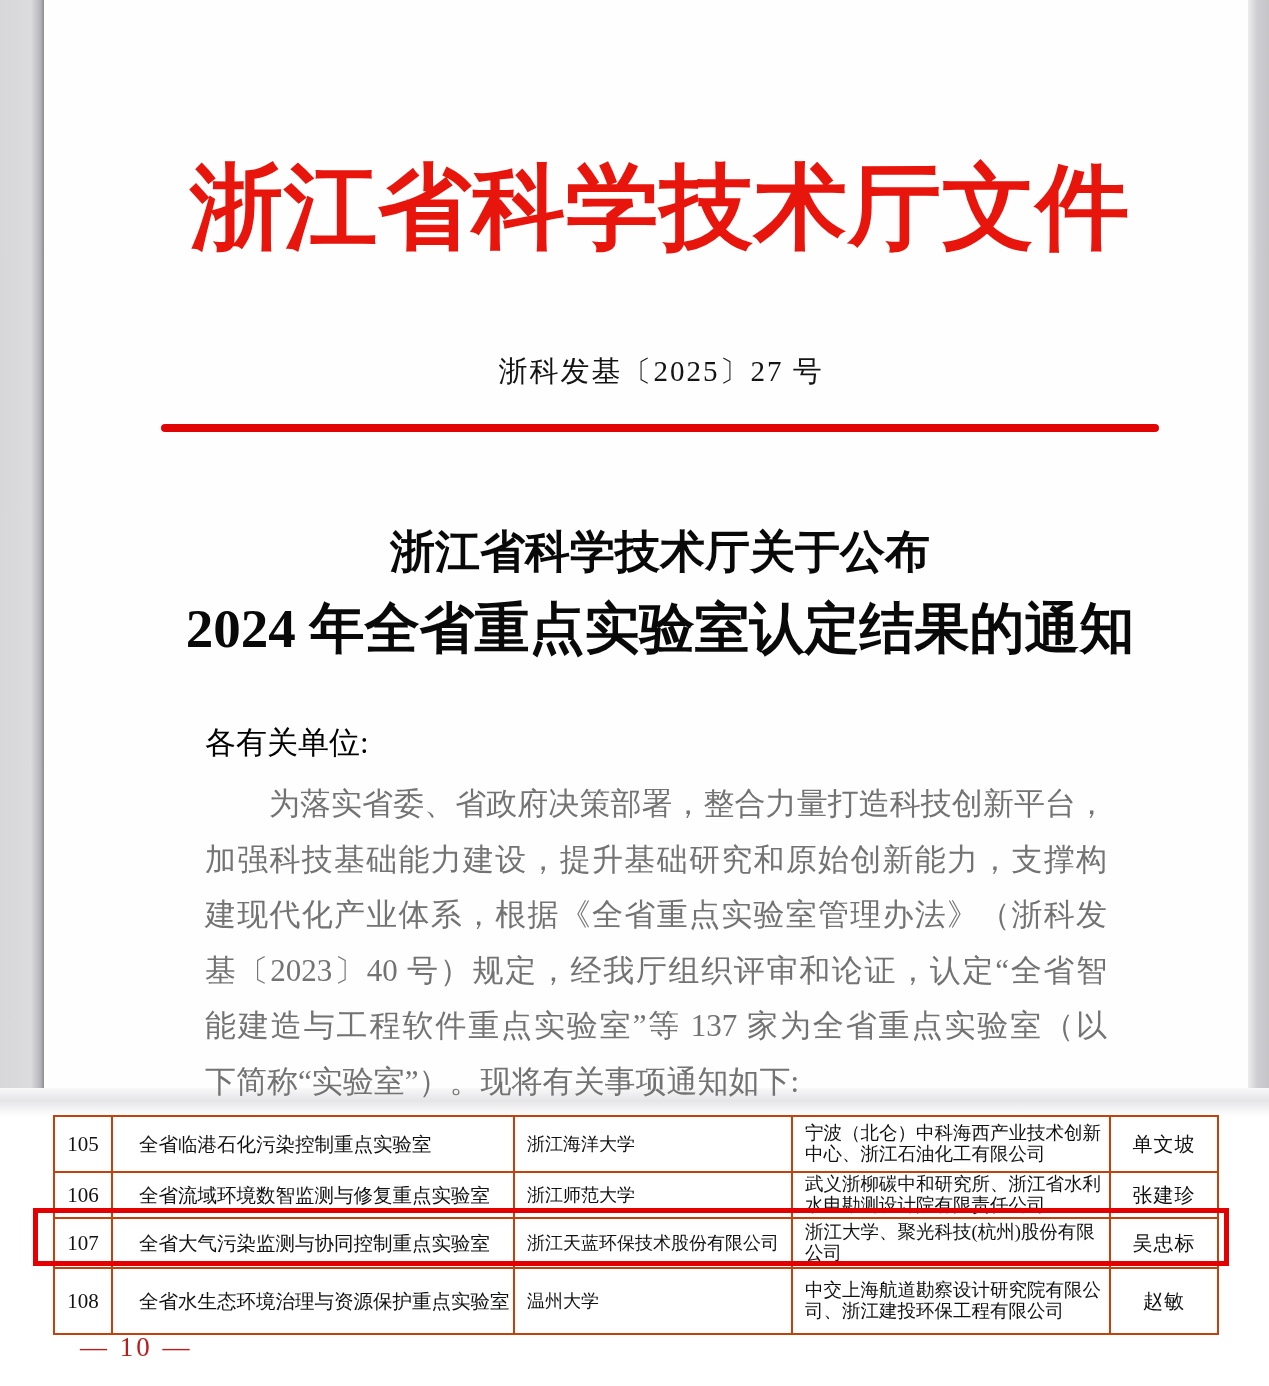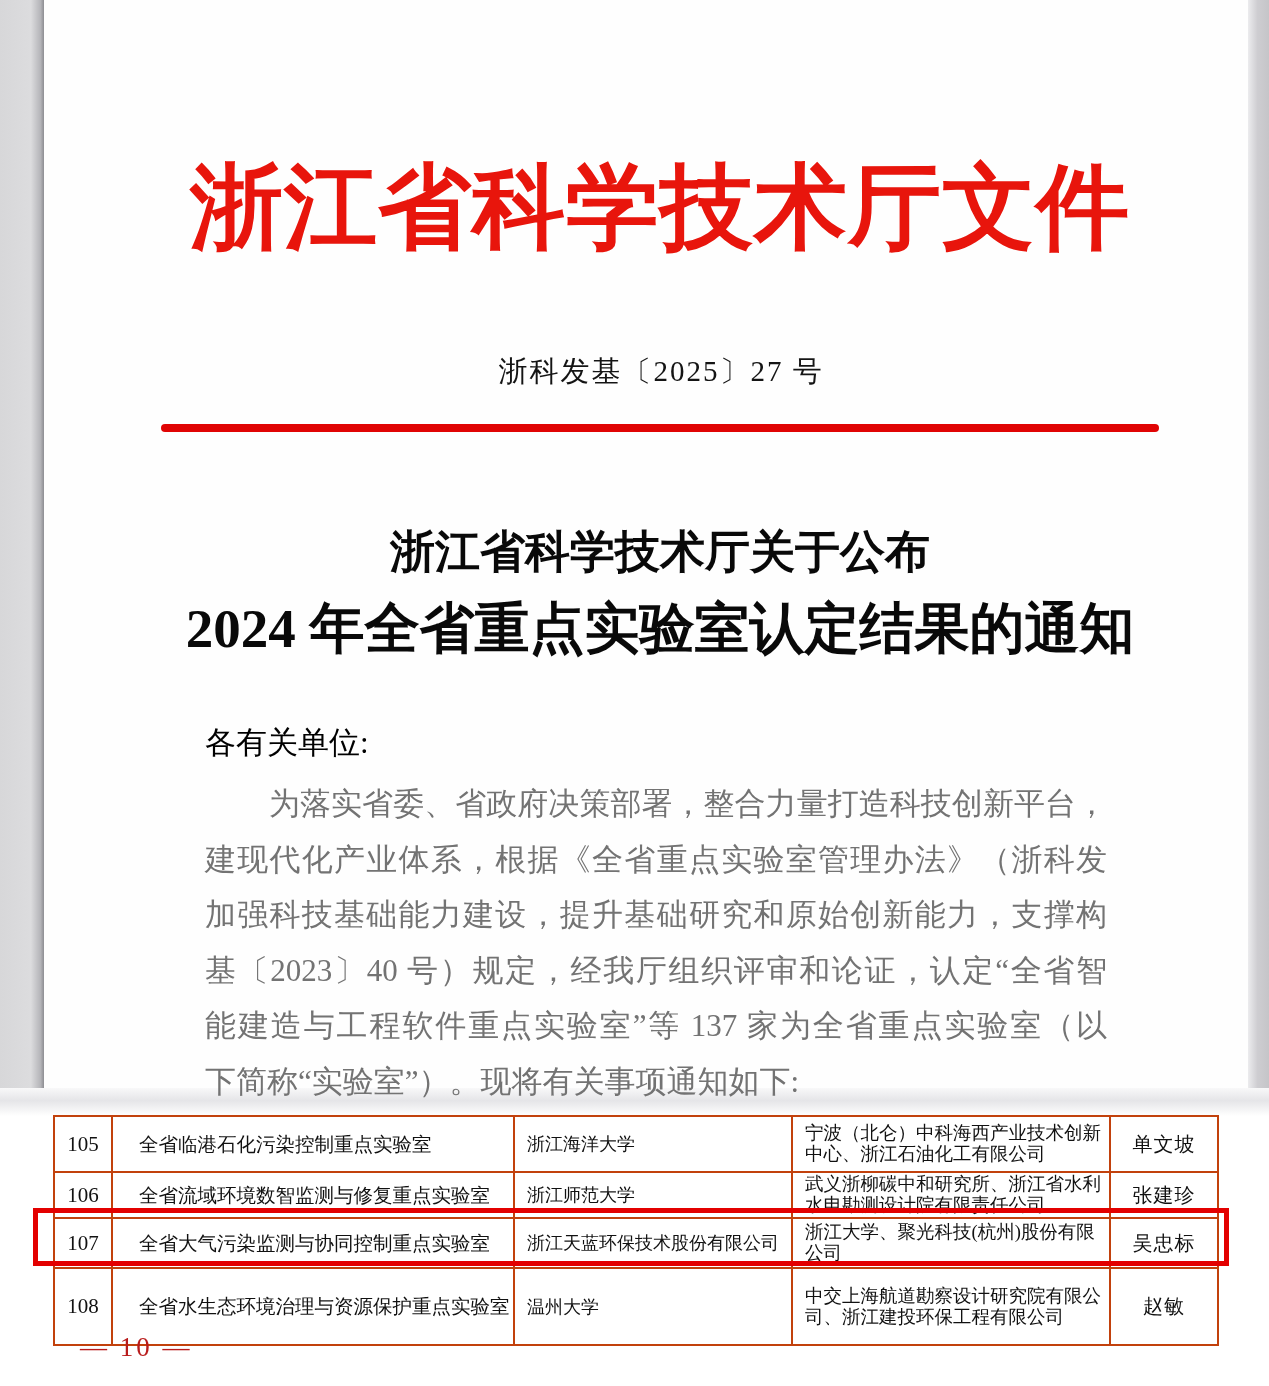--- a/index.html
+++ b/index.html
@@ -53,21 +53,21 @@
   }
   .results-table td { border:2px solid #c2410c; overflow:hidden; vertical-align:middle; }
   td.c-no   { text-align:center; font-size:21px; }
   td.c-lab  { padding-left:26px; font-size:19.5px; white-space:nowrap; }
   td.c-host { padding-left:12px; font-size:18px; white-space:nowrap; }
   td.c-partner { padding:1px 8px 1px 12px; font-size:18.5px; line-height:21px; }
   td.c-dir  { text-align:center; font-size:20px; letter-spacing:1px; }
   tr.r-105 { height:56px; }
   tr.r-106 { height:42px; }
   tr.r-107 { height:50px; }
-  tr.r-108 { height:77px;padding-left:20px; }
+  tr.r-108 { height:66px;padding-left:20px; }
   .highlight-box {
     position:absolute; left:33px; top:1208px; width:1196px; height:58px;
     border:5px solid #e30000; box-sizing:border-box; pointer-events:none;
   }
   .page-number {
     position:absolute; left:80px; top:1332px; font-size:27px;
     letter-spacing:3px; color:#b91c1c;
   }
 </style>
 </head>
@@ -85,22 +85,22 @@
     <div class="doc-number">浙科发基〔2025〕27 号</div>
     <div class="red-line"></div>
     <div class="notice-title l1">浙江省科学技术厅关于公布</div>
     <div class="notice-title l2">2024 年全省重点实验室认定结果的通知</div>
   </div>
 
   <div class="salutation">各有关单位:</div>
 
   <div class="paragraph">
     <div class="pline first">为落实省委、省政府决策部署，整合力量打造科技创新平台，</div>
+    <div class="pline">加强科技基础能力建设，提升基础研究和原始创新能力，支撑构</div>
     <div class="pline">建现代化产业体系，根据《全省重点实验室管理办法》（浙科发</div>
-    <div class="pline">加强科技基础能力建设，提升基础研究和原始创新能力，支撑构</div>
     <div class="pline">基〔2023〕40 号）规定，经我厅组织评审和论证，认定“全省智</div>
     <div class="pline">能建造与工程软件重点实验室”等 137 家为全省重点实验室（以</div>
     <div class="pline last">下简称“实验室”）。现将有关事项通知如下:</div>
   </div>
 
   <table class="results-table">
     <colgroup>
       <col style="width:58px">
         <col style="width:402px">
         <col style="width:278px">

